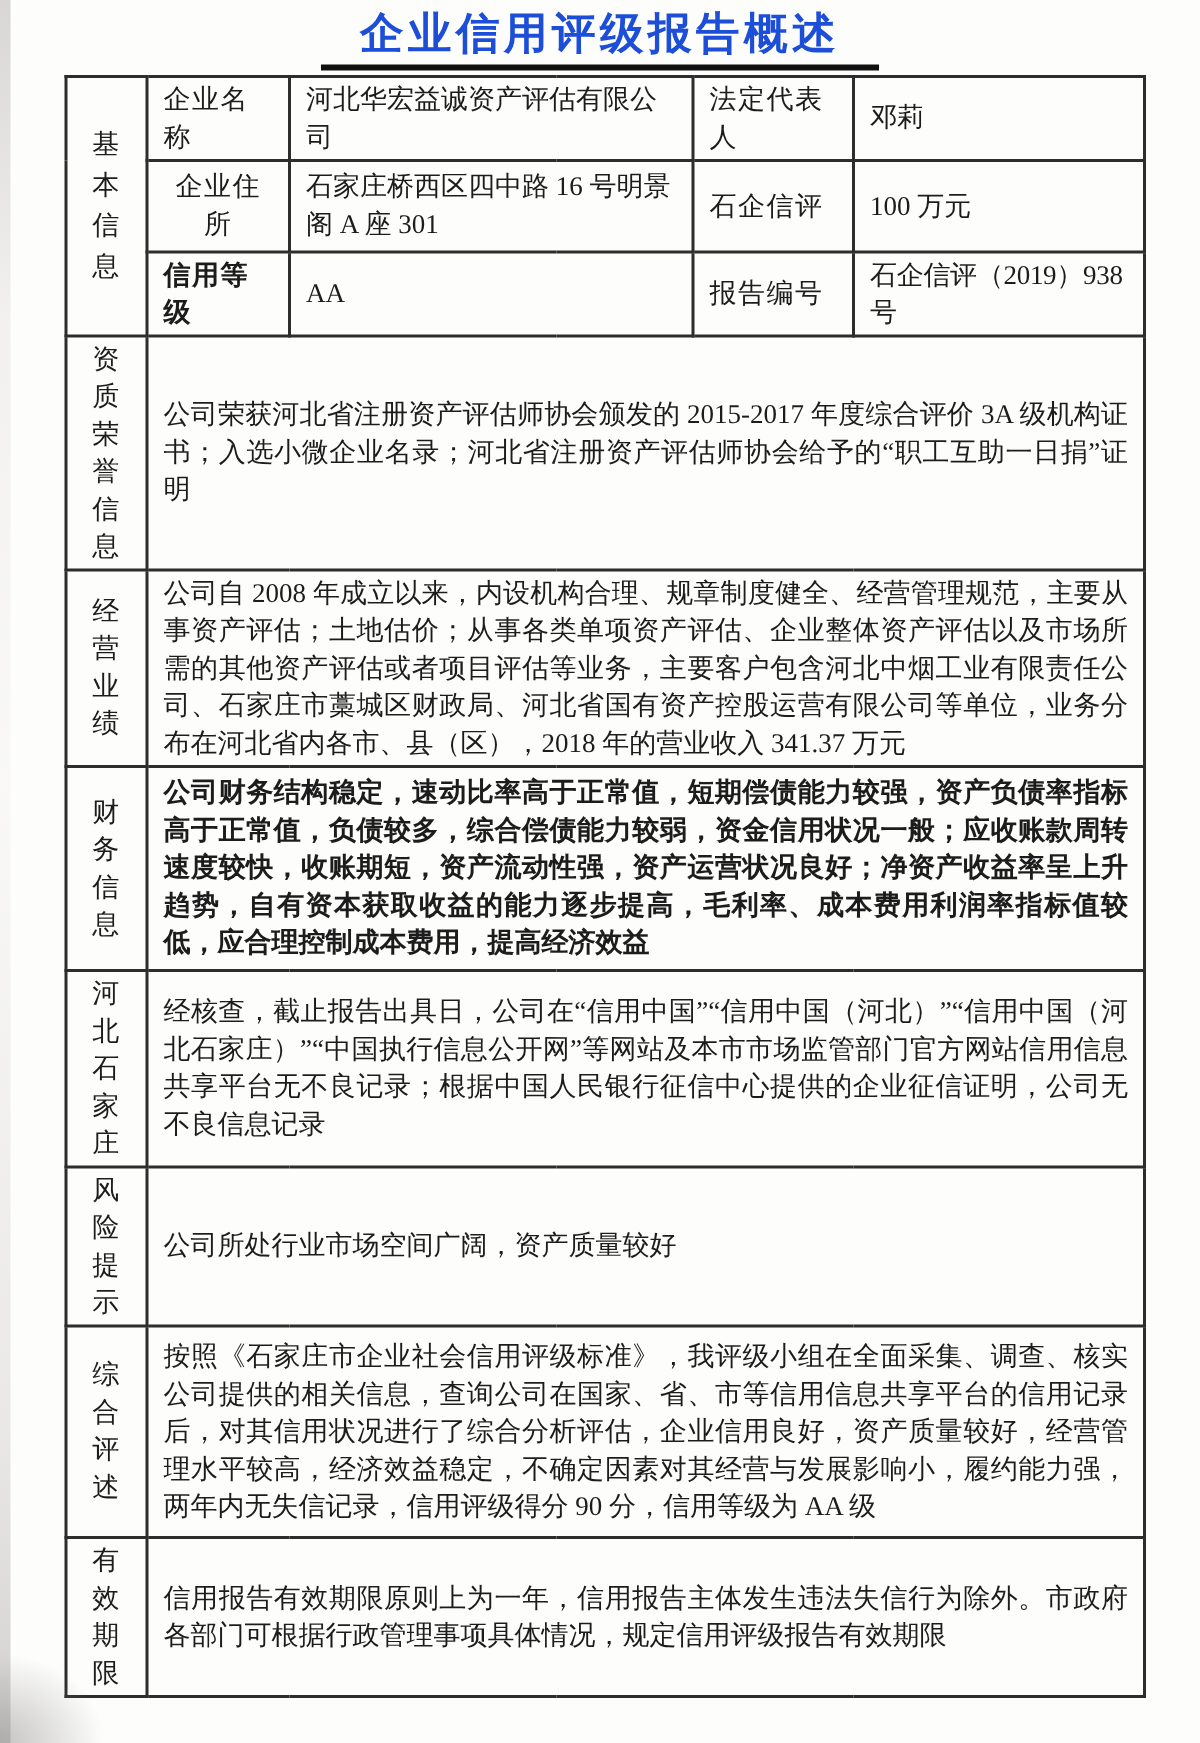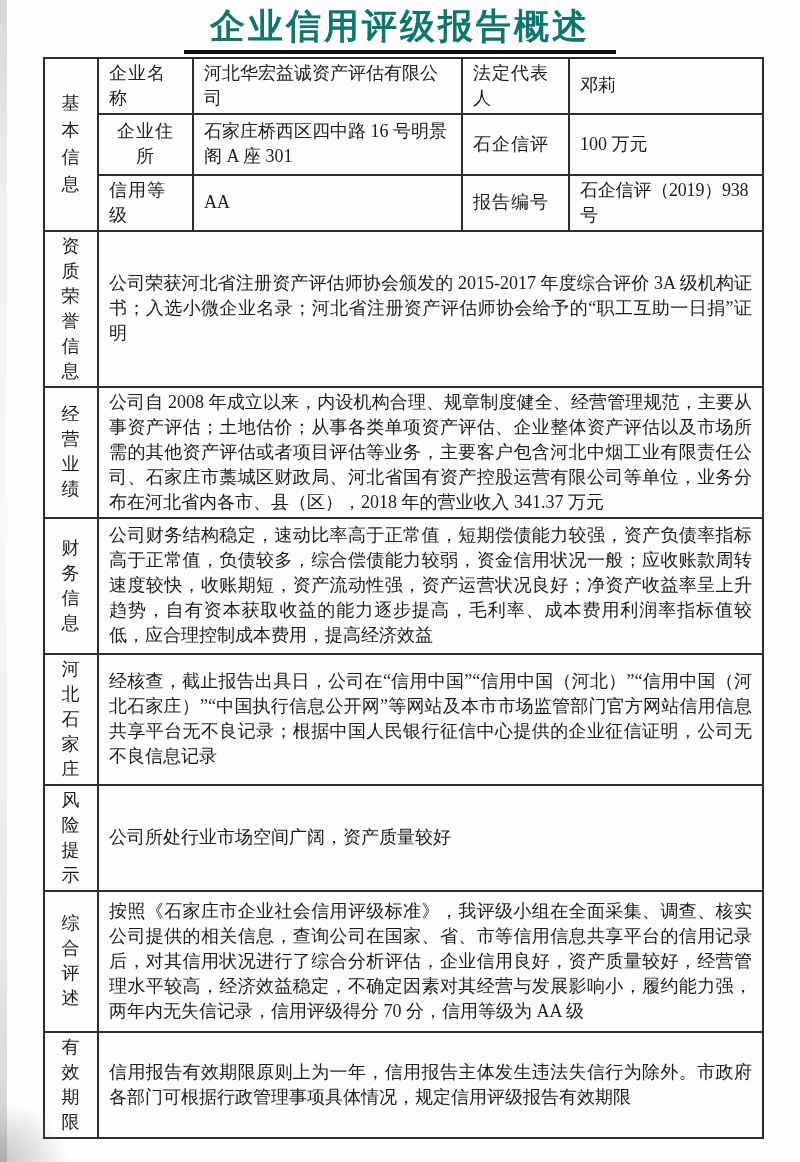--- a/index.html
+++ b/index.html
@@ -9,22 +9,22 @@
     font-family:"Liberation Serif","DejaVu Serif",serif;
   }
   
   .scan-edge{position:absolute;left:0;top:0;width:7px;height:100%;
     background:linear-gradient(180deg,#b9b7b5 0%,#e8e6e4 18%,#f6f5f4 45%,#d9d7d5 82%,#aeacaa 100%);
     opacity:.55;}
   .scan-smudge{position:absolute;left:0;bottom:0;width:70px;height:60px;
     background:radial-gradient(ellipse at 0% 100%,rgba(140,138,136,.5),rgba(140,138,136,0) 70%);}
 
   .title-wrap{text-align:center;padding-top:8px;}
-  .title{display:inline-block;font-size:35px;font-weight:bold;letter-spacing:3px;
-    color:#0f766e;border-bottom:4px solid #111;padding:0 26px 3px 26px;line-height:1.1;}
+  .title{display:inline-block;font-size:29px;font-weight:bold;letter-spacing:3px;
+    color:#1d4ed8;border-bottom:4px solid #111;padding:0 26px 3px 26px;line-height:1.1;}
 
   table.report{border-collapse:collapse;table-layout:fixed;width:719px;
     margin:3px 0 0 43px;}
   table.report td{border:2px solid #2d2d2d;font-size:18px;line-height:25px;
     padding:2px 10px;vertical-align:middle;word-break:break-all;}
 
   td.sec{text-align:center;padding:2px 4px;line-height:30px;letter-spacing:1px;}
   td.lbl{padding-left:11px;letter-spacing:1px;}
   td.val{padding-left:11px;}
   td.val-sm{padding-left:8px;font-size:17px;letter-spacing:-0.2px;}
@@ -57,49 +57,49 @@
       <td class="lbl">法定代表人</td>
       <td class="val">邓莉</td>
     </tr>
     <tr>
       <td class="lbl" style="height:55px;text-align:center;">企业住所</td>
       <td class="val" colspan="2">石家庄桥西区四中路 16 号明景阁 A 座 301</td>
       <td class="lbl">石企信评</td>
       <td class="val">100 万元</td>
     </tr>
     <tr>
-      <td class="lbl" style="height:30px;">信用等级</td>
+      <td class="lbl" style="height:30px;font-weight:bold;">信用等级</td>
       <td class="val" colspan="2">AA</td>
       <td class="lbl">报告编号</td>
       <td class="val-sm">石企信评（2019）938 号</td>
     </tr>
 
     <tr>
       <td class="sec">资质荣誉信息</td>
       <td class="content" colspan="5" style="height:70px;">公司荣获河北省注册资产评估师协会颁发的 2015-2017 年度综合评价 3A 级机构证书；入选小微企业名录；河北省注册资产评估师协会给予的“职工互助一日捐”证明</td>
     </tr>
     <tr>
       <td class="sec">经营业绩</td>
       <td class="content" colspan="5" style="height:125px;">公司自 2008 年成立以来，内设机构合理、规章制度健全、经营管理规范，主要从事资产评估；土地估价；从事各类单项资产评估、企业整体资产评估以及市场所需的其他资产评估或者项目评估等业务，主要客户包含河北中烟工业有限责任公司、石家庄市藁城区财政局、河北省国有资产控股运营有限公司等单位，业务分布在河北省内各市、县（区），2018 年的营业收入 341.37 万元</td>
     </tr>
     <tr>
       <td class="sec">财务信息</td>
-      <td class="content" colspan="5" style="height:130px;">公司财务结构稳定，速动比率高于正常值，短期偿债能力较强，资产负债率指标高于正常值，负债较多，综合偿债能力较弱，资金信用状况一般；应收账款周转速度较快，收账期短，资产流动性强，资产运营状况良好；净资产收益率呈上升趋势，自有资本获取收益的能力逐步提高，毛利率、成本费用利润率指标值较低，应合理控制成本费用，提高经济效益</td>
+      <td class="content" colspan="5" style="height:130px;font-weight:bold;">公司财务结构稳定，速动比率高于正常值，短期偿债能力较强，资产负债率指标高于正常值，负债较多，综合偿债能力较弱，资金信用状况一般；应收账款周转速度较快，收账期短，资产流动性强，资产运营状况良好；净资产收益率呈上升趋势，自有资本获取收益的能力逐步提高，毛利率、成本费用利润率指标值较低，应合理控制成本费用，提高经济效益</td>
     </tr>
     <tr>
       <td class="sec">河北石家庄</td>
       <td class="content" colspan="5" style="height:104px;">经核查，截止报告出具日，公司在“信用中国”“信用中国（河北）”“信用中国（河北石家庄）”“中国执行信息公开网”等网站及本市市场监管部门官方网站信用信息共享平台无不良记录；根据中国人民银行征信中心提供的企业征信证明，公司无不良信息记录</td>
     </tr>
     <tr>
       <td class="sec">风险提示</td>
       <td class="content" colspan="5" style="height:43px;">公司所处行业市场空间广阔，资产质量较好</td>
     </tr>
     <tr>
       <td class="sec">综合评述</td>
-      <td class="content" colspan="5" style="height:135px;">按照《石家庄市企业社会信用评级标准》，我评级小组在全面采集、调查、核实公司提供的相关信息，查询公司在国家、省、市等信用信息共享平台的信用记录后，对其信用状况进行了综合分析评估，企业信用良好，资产质量较好，经营管理水平较高，经济效益稳定，不确定因素对其经营与发展影响小，履约能力强，两年内无失信记录，信用评级得分 70 分，信用等级为 AA 级</td>
+      <td class="content" colspan="5" style="height:135px;">按照《石家庄市企业社会信用评级标准》，我评级小组在全面采集、调查、核实公司提供的相关信息，查询公司在国家、省、市等信用信息共享平台的信用记录后，对其信用状况进行了综合分析评估，企业信用良好，资产质量较好，经营管理水平较高，经济效益稳定，不确定因素对其经营与发展影响小，履约能力强，两年内无失信记录，信用评级得分 90 分，信用等级为 AA 级</td>
     </tr>
     <tr>
       <td class="sec">有效期限</td>
       <td class="content" colspan="5" style="height:58px;">信用报告有效期限原则上为一年，信用报告主体发生违法失信行为除外。市政府各部门可根据行政管理事项具体情况，规定信用评级报告有效期限</td>
     </tr>
 
   </tbody>
 </table>
 
 </body></html>

